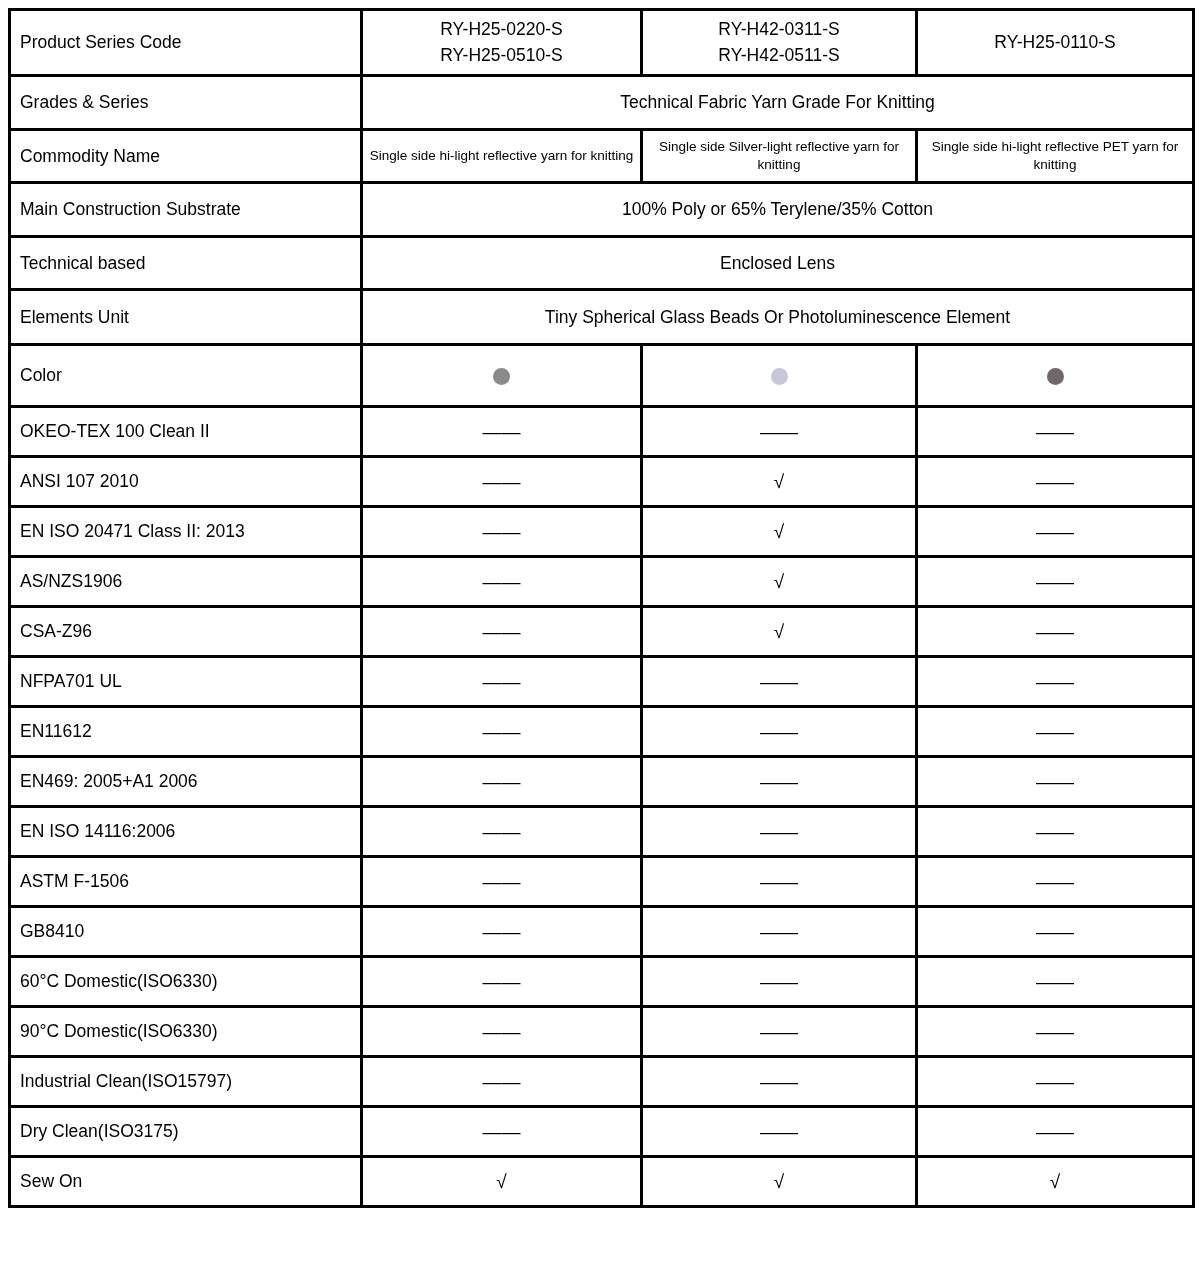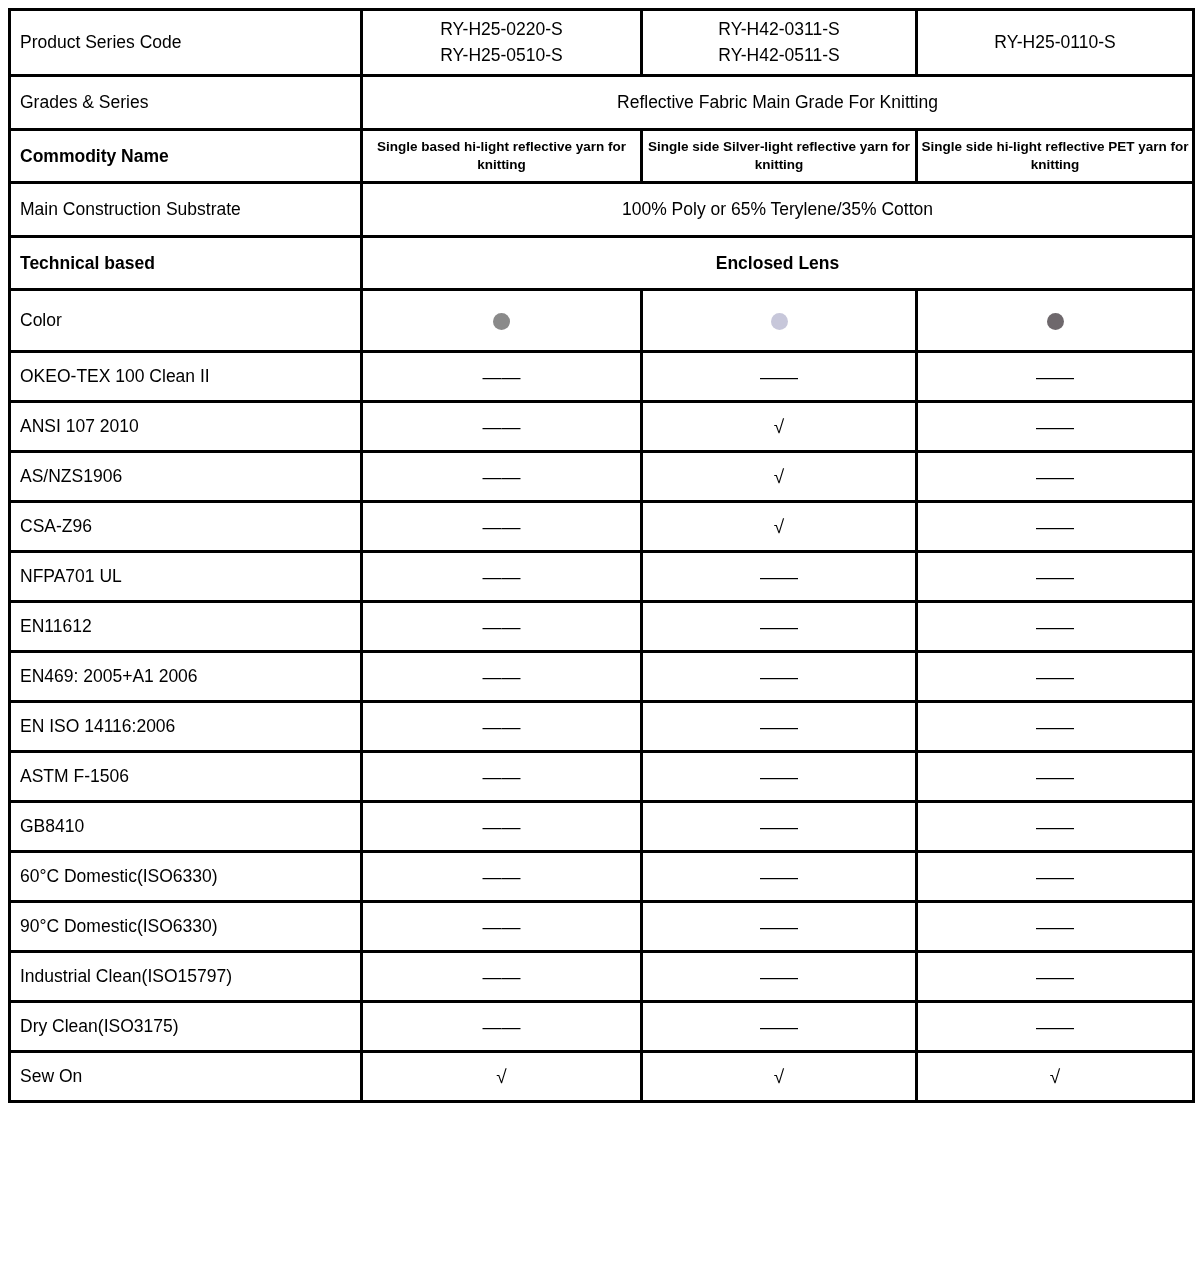--- a/index.html
+++ b/index.html
@@ -14,21 +14,21 @@
     table-layout:fixed;
     width:1184px;
     border:3px solid #1d4ed8;
   }
   td{border:3px solid #000;vertical-align:middle;overflow:hidden;}
   tr{height:50px;}
   tr.h66{height:66px;}
   tr.h62{height:62px;margin-top:16px;}
   tr.h55{height:55px;}
   tr.h54{height:54px;}
-  tr.h53{height:53px;font-weight:bold;}
+  tr.h53{height:53px;}
   .lbl{
     text-align:left;
     padding-left:9px;
     font-size:17.5px;
   }
   .code{
     text-align:center;
     font-size:17.5px;
     line-height:1.45;
   }
@@ -76,40 +76,44 @@
       <div>RY-H42-0311-S</div>
       <div>RY-H42-0511-S</div>
     </td>
     <td class="code">
       <div>RY-H25-0110-S</div>
     </td>
   </tr>
 
   <tr class="h54">
     <td class="lbl">Grades &amp; Series</td>
-    <td class="span-val" colspan="3">Reflective Fabric Main Grade For Knitting</td>
+    <td class="span-val" colspan="3">Technical Fabric Yarn Grade For Knitting</td>
   </tr>
 
   <tr class="h53">
     <td class="lbl">Commodity Name</td>
-    <td class="commodity">Single based hi-light reflective yarn for knitting</td>
+    <td class="commodity">Single side hi-light reflective yarn for knitting</td>
     <td class="commodity">Single side Silver-light reflective yarn for knitting</td>
     <td class="commodity">Single side hi-light reflective PET yarn for knitting</td>
   </tr>
 
   <tr class="h54">
     <td class="lbl">Main Construction Substrate</td>
     <td class="span-val" colspan="3">100% Poly or 65% Terylene/35% Cotton</td>
   </tr>
 
   <tr class="h53">
     <td class="lbl">Technical based</td>
     <td class="span-val" colspan="3">Enclosed Lens</td>
   </tr>
 
+  <tr class="h55">
+    <td class="lbl">Elements Unit</td>
+    <td class="span-val" colspan="3">Tiny Spherical Glass Beads Or Photoluminescence Element</td>
+  </tr>
 
   <tr class="h62">
     <td class="lbl">Color</td>
     <td class="val"><span class="dot" style="background: rgb(138, 138, 138);"></span></td>
     <td class="val"><span class="dot" style="background: rgb(199, 199, 218);"></span></td>
     <td class="val"><span class="dot" style="background: rgb(110, 104, 108);"></span></td>
   </tr>
 
   <tr class="sr">
     <td class="lbl">OKEO-TEX 100 Clean II</td>
@@ -117,20 +121,26 @@
     <td class="val">——</td>
     <td class="val">——</td>
   </tr>
   <tr class="sr">
     <td class="lbl">ANSI 107 2010</td>
     <td class="val">——</td>
     <td class="val">√</td>
     <td class="val">——</td>
   </tr>
   <tr class="sr">
+    <td class="lbl">EN ISO 20471 Class II: 2013</td>
+    <td class="val">——</td>
+    <td class="val">√</td>
+    <td class="val">——</td>
+  </tr>
+  <tr class="sr">
     <td class="lbl">AS/NZS1906</td>
     <td class="val">——</td>
     <td class="val">√</td>
     <td class="val">——</td>
   </tr>
   <tr class="sr">
     <td class="lbl">CSA-Z96</td>
     <td class="val">——</td>
     <td class="val">√</td>
     <td class="val">——</td>

